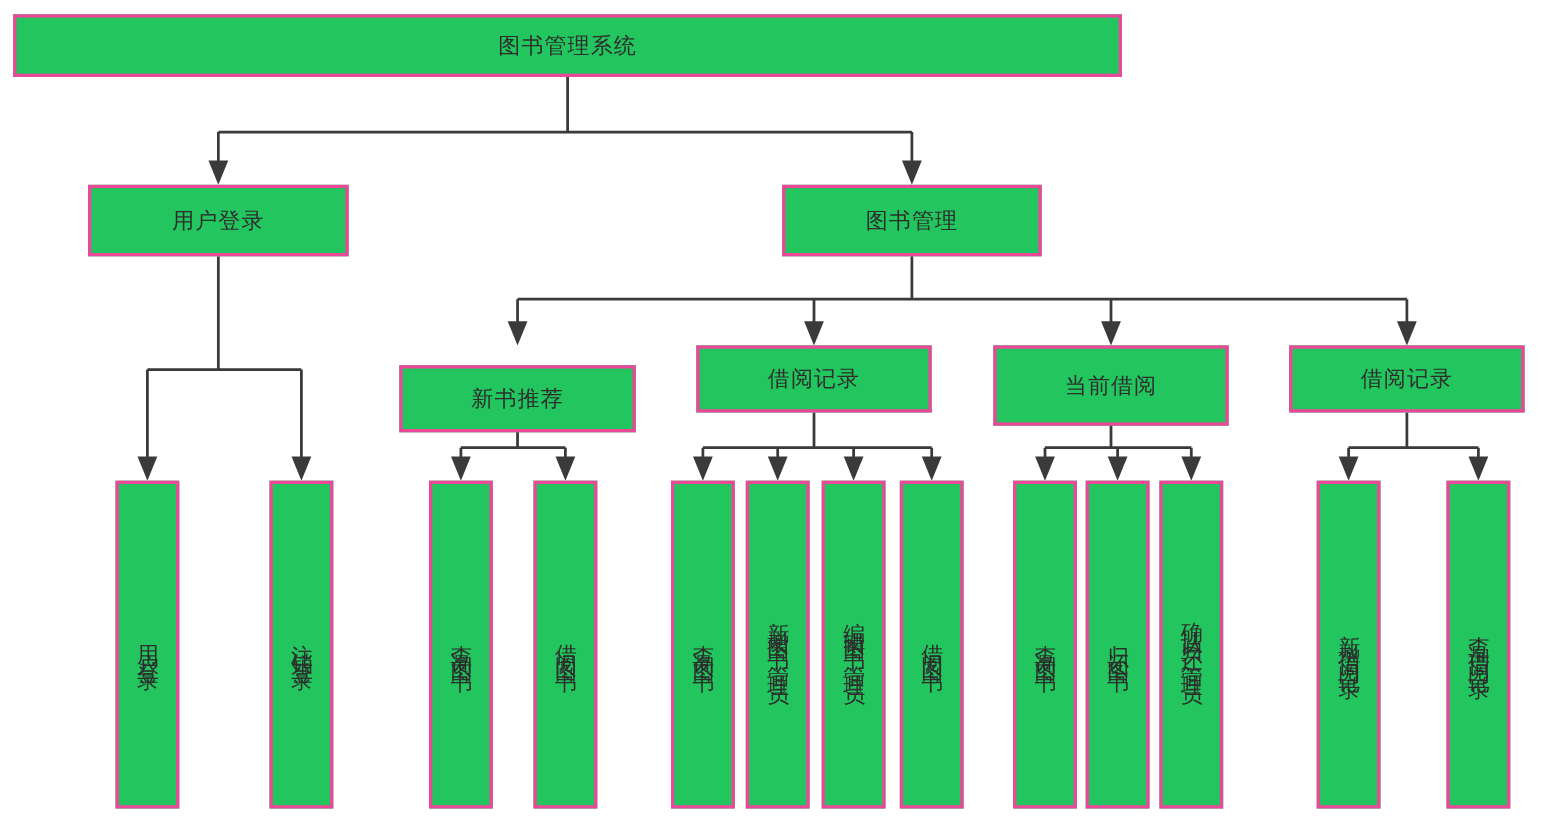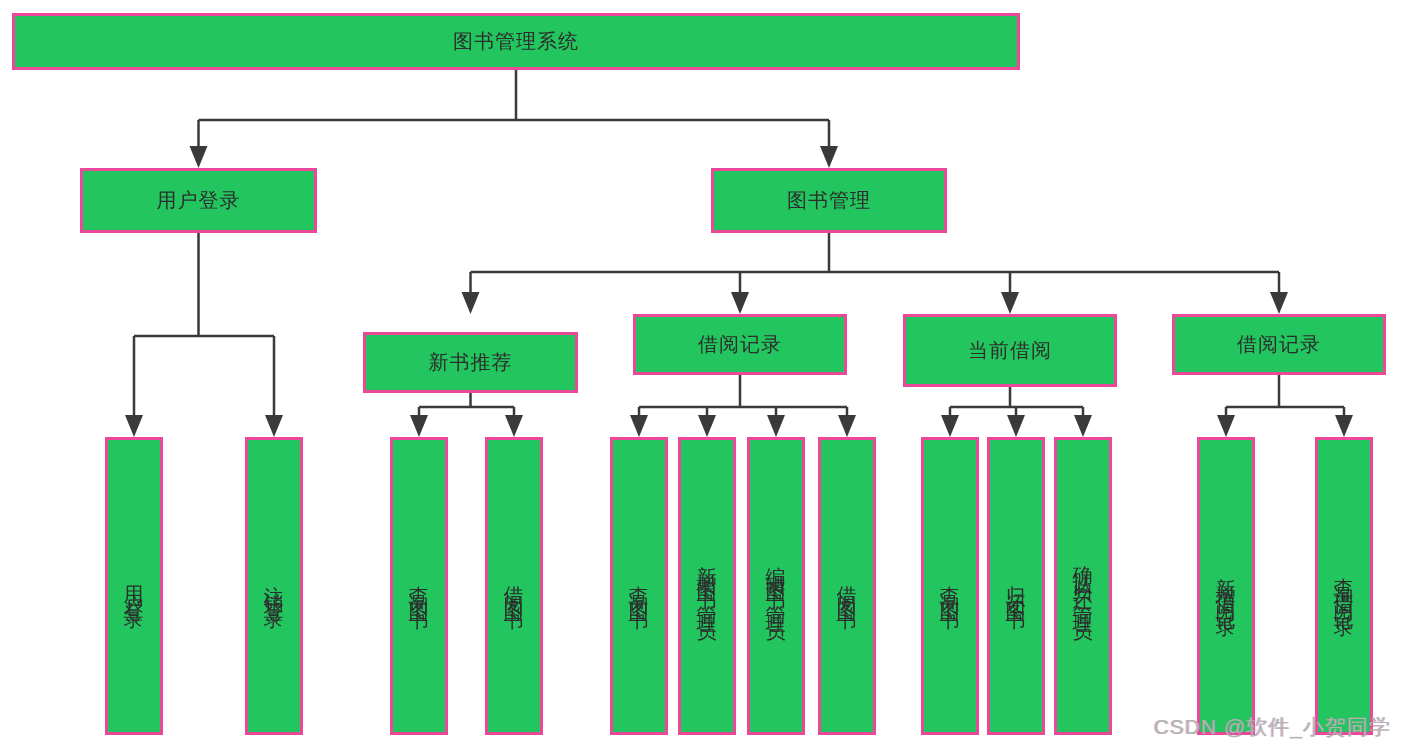--- a/index.html
+++ b/index.html
@@ -137,15 +137,14 @@
   <div class="node vbox" style="left:747px;top:437px;width:58px;height:298px;">编辑图书（管理员）</div>
   <div class="node vbox" style="left:818px;top:437px;width:58px;height:298px;">借阅图书</div>
 
   <div class="node vbox" style="left:921px;top:437px;width:58px;height:298px;">查询图书</div>
   <div class="node vbox" style="left:987px;top:437px;width:58px;height:298px;">归还图书</div>
   <div class="node vbox" style="left:1054px;top:437px;width:58px;height:298px;">确认归还（管理员）</div>
 
   <div class="node vbox" style="left:1197px;top:437px;width:58px;height:298px;">新增借阅记录</div>
   <div class="node vbox" style="left:1315px;top:437px;width:58px;height:298px;">查询借阅记录</div>
 
-  <div id="watermark">CSDN @软件_小贺同学</div>
 
 </div>
 
 </body></html>

